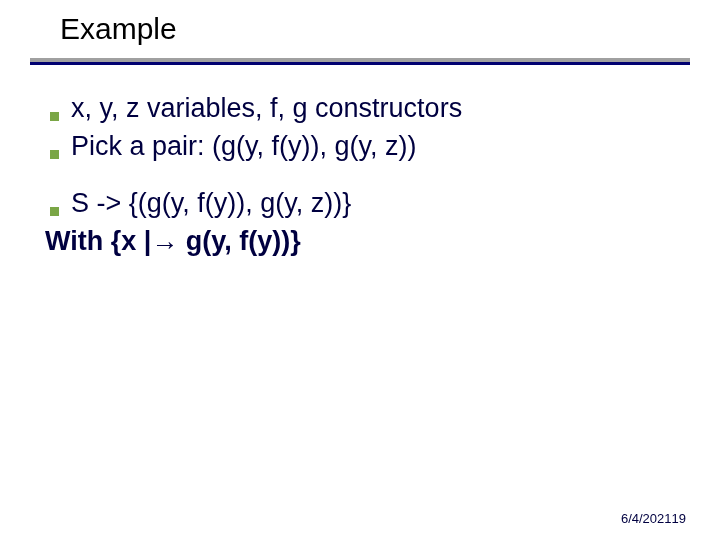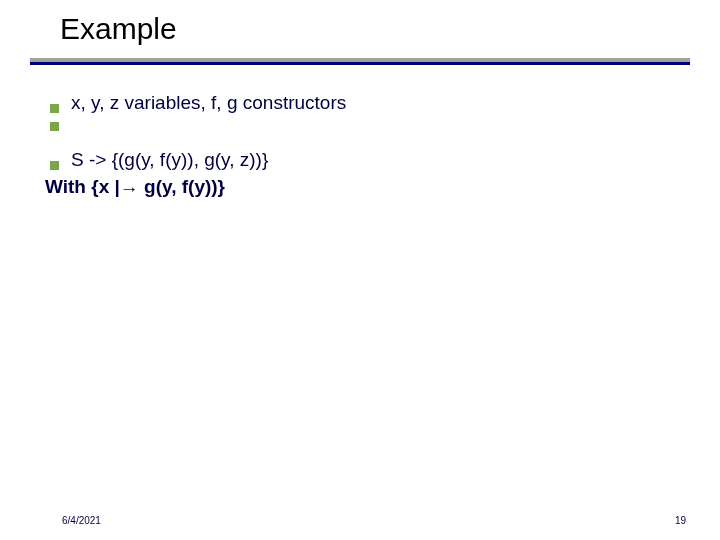--- a/index.html
+++ b/index.html
@@ -41,21 +41,21 @@
     right: 0;
     bottom: 0;
     height: 3px;
     background: #000070;
   }
   .body {
     position: absolute;
     top: 90px;
     left: 45px;
     right: 40px;
-    font-size: 19px;
+    font-size: 27px;
     line-height: 1.35;
     color: #000040;
   }
   .bullet-row {
     display: flex;
     align-items: baseline;
     margin-bottom: 2px;
   }
   .bullet-row.indent { padding-left: 5px; }
   .bullet {
@@ -68,22 +68,22 @@
     top: 4px;
   }
   .group2 { margin-top: 20px; }
   .noindent { padding-left: 0; font-weight: bold; }
   .footer {
     position: absolute;
     bottom: 14px;
     left: 34px;
     right: 34px;
     display: flex;
-    justify-content: space-between;
-    font-size: 10px;
+    justify-content: flex-end;
+    font-size: 13px;
     color: #000040;
     margin-left: 28px;
   }
 </style>
 </head>
 <body>
 
 <div class="title-bar">
   <div class="title-text">Example</div>
   <div class="underline-outer"></div>
@@ -91,20 +91,21 @@
 </div>
 
 <div class="body">
 
   <div class="bullet-row indent">
     <div class="bullet"></div>
     <div>x, y, z variables, f, g constructors</div>
   </div>
   <div class="bullet-row indent">
     <div class="bullet"></div>
+    <div>Pick a pair: (g(y, f(y)), g(y, z))</div>
   </div>
 
   <div class="group2">
     <div class="bullet-row indent">
       <div class="bullet"></div>
       <div>S -&gt;  {(g(y, f(y)), g(y, z))}</div>
     </div>
     <div class="bullet-row noindent">
       <div>With {x |→ g(y, f(y))}</div>
     </div>

